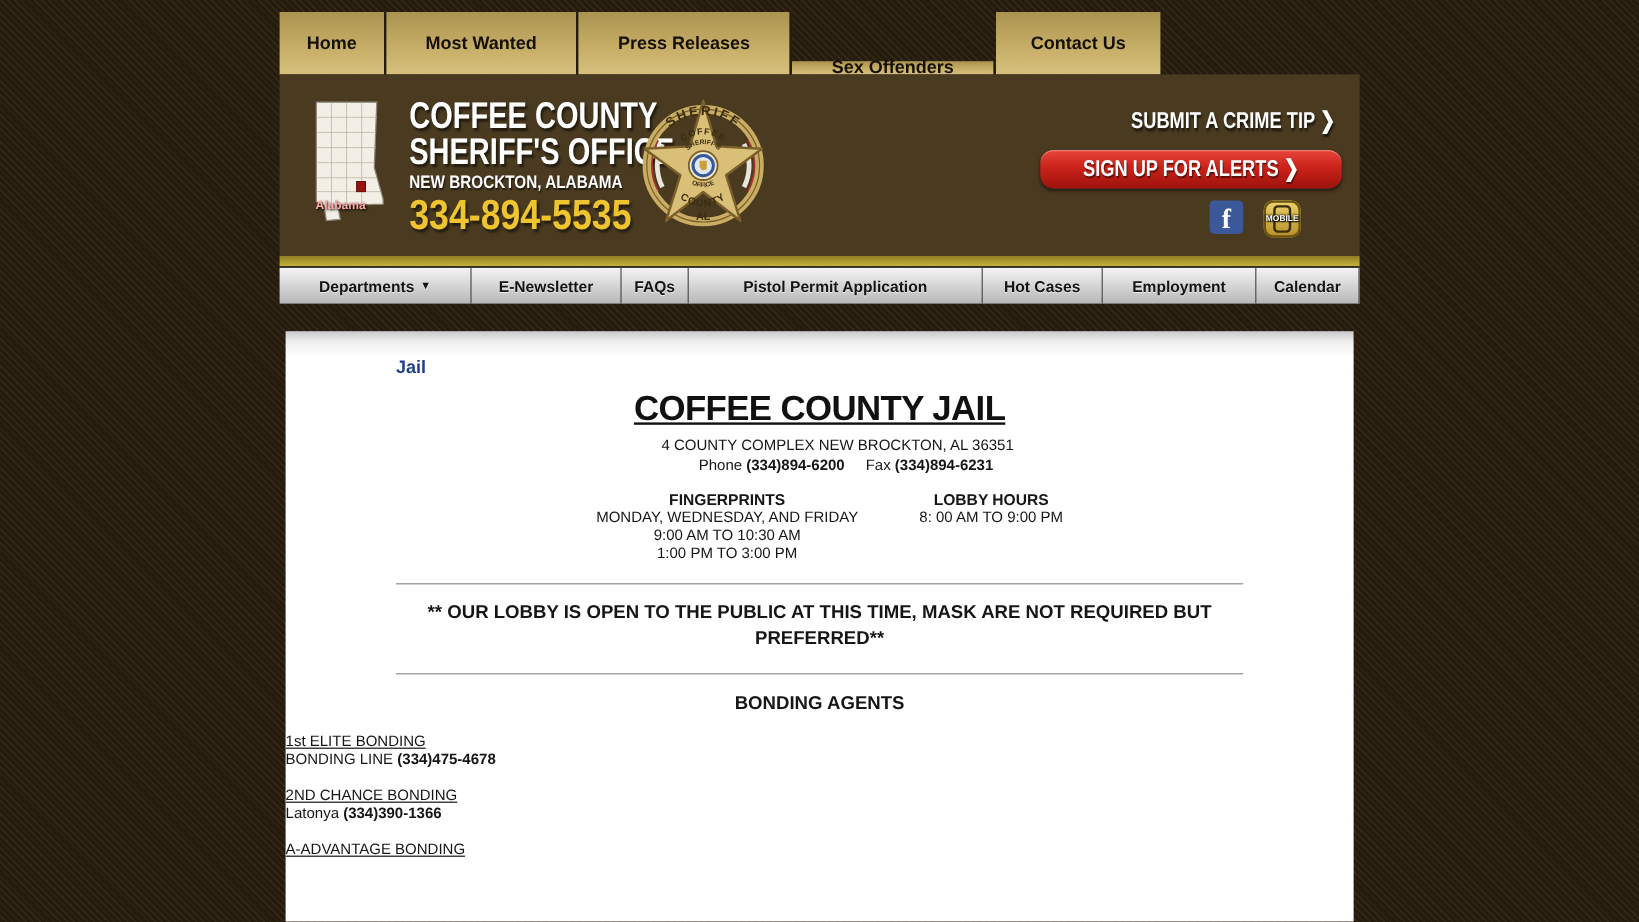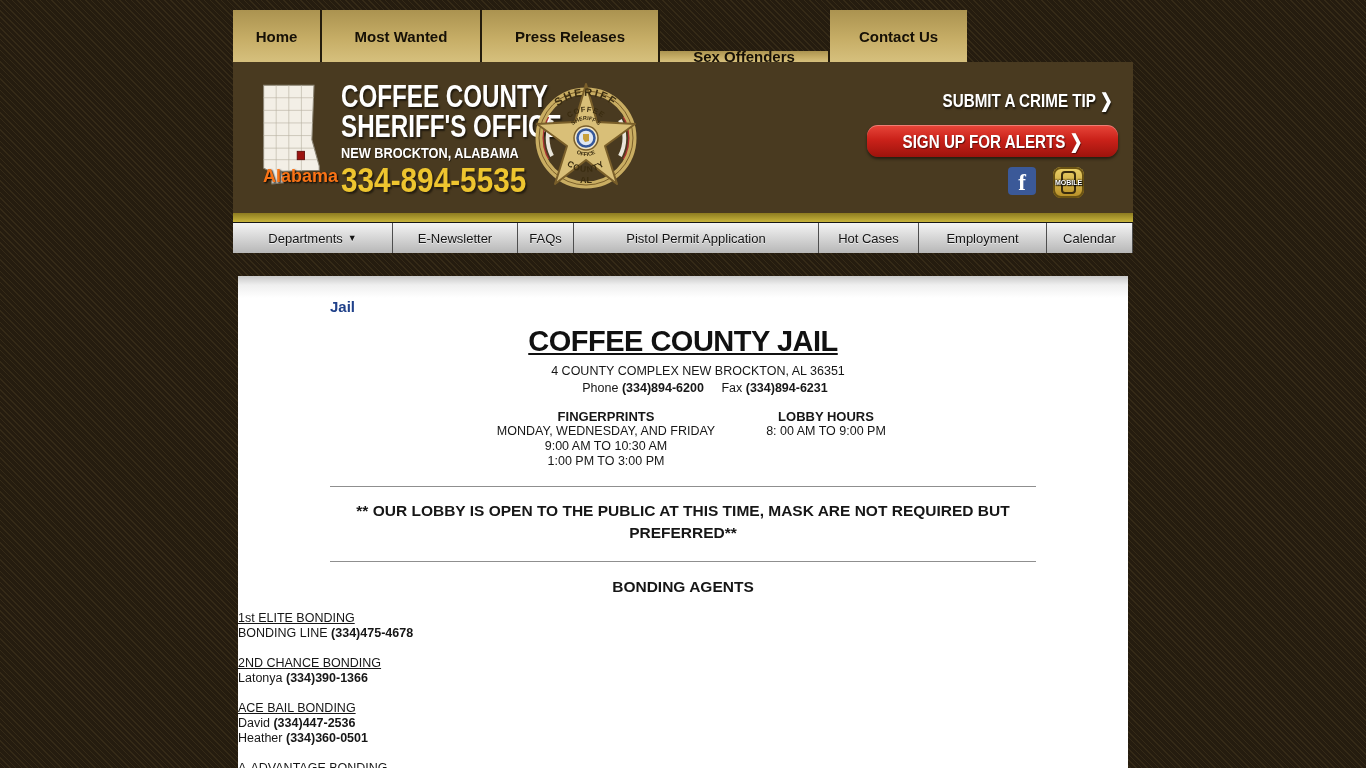--- a/index.html
+++ b/index.html
@@ -21,22 +21,22 @@
     color:#161006; font-weight:bold; font-size:15px; cursor:pointer;
   }
   .nav-top .nt-item:last-child { border-right:none; }
   .nt-home{width:89px;} .nt-roster{width:166px;} .nt-wanted{width:160px;}
   .nt-press{width:178px;} .nt-sex{width:170px;margin-top:41px;} .nt-contact{width:137px;}
 
   
   .header { position:relative; height:151px; background:#493a20; }
   .map-wrap { position:absolute; left:20px; top:20px; width:80px; height:105px; }
   .state-label {
-    position:absolute; left:30px; top:104px; color:#f97316; font-weight:bold;
-    font-size:18px; text-shadow:1px 1px 2px #000;
+    position:absolute; left:30px; top:104px; color:#fca5a5; font-weight:bold;
+    font-size:10px; text-shadow:1px 1px 2px #000;
   }
   .org { position:absolute; left:108px; top:20px; color:#fff; }
   .org-line {
     display:block; font-size:31px; font-weight:bold; line-height:30px;
     transform:scaleX(.78); transform-origin:left center; white-space:nowrap;
     text-shadow:2px 2px 2px rgba(0,0,0,.55); letter-spacing:0;
   }
   .org-loc {
     display:block; font-size:15px; font-weight:bold; margin-top:3px; line-height:15px;
     transform:scaleX(.85); transform-origin:left center; white-space:nowrap;
@@ -86,21 +86,21 @@
     color:#fff; font-size:7px; font-weight:bold;
     text-shadow:0 0 2px #000,0 0 2px #000,1px 1px 1px #000;
   }
 
   .goldbar { height:9px; background:linear-gradient(180deg,#8d7b20,#c7b43c); }
 
   
   .nav-sec { display:flex; height:31px; background:linear-gradient(180deg,#f4f4f4,#b7b7b7); border-top:1px solid #161616; }
   .nav-sec .ns-item {
     display:flex; align-items:center; justify-content:center; gap:5px;
-    border-right:1px solid #4e4e4e; font-size:13px; font-weight:normal; color:#141414;
+    border-right:1px solid #4e4e4e; font-size:13px; font-weight:bold; color:#141414;
     text-shadow:0 1px 0 rgba(255,255,255,.65); cursor:pointer;
   }
   .ns-dept{width:160px;} .ns-news{width:125px;} .ns-faq{width:56px;} .ns-pistol{width:245px;}
   .ns-hot{width:100px;} .ns-emp{width:128px;} .ns-cal{width:86px; border-right:none;}
   .dd-arrow { font-size:9px; }
 
   
   .content {
     width:890px; margin:23px auto 0; height:548px; overflow:hidden; color:#161616;
     background:linear-gradient(180deg,#c9c9c9 0px,#efefef 9px,#ffffff 22px);
@@ -280,31 +280,20 @@
     </div>
 
     <div class="agent">
       <div class="agent-name">2ND CHANCE BONDING</div>
       <div>
         <span>Latonya</span>
         <b>(334)390-1366</b>
       </div>
     </div>
 
-    <div class="agent">
-      <div class="agent-name">ACE BAIL BONDING</div>
-      <div>
-        <span>David</span>
-        <b>(334)447-2536</b>
-      </div>
-      <div>
-        <span>Heather</span>
-        <b>(334)360-0501</b>
-      </div>
-    </div>
 
     <div class="agent">
       <div class="agent-name">A-ADVANTAGE BONDING</div>
 
     </div>
   </div>
 
 </div>
 
 </body></html>

